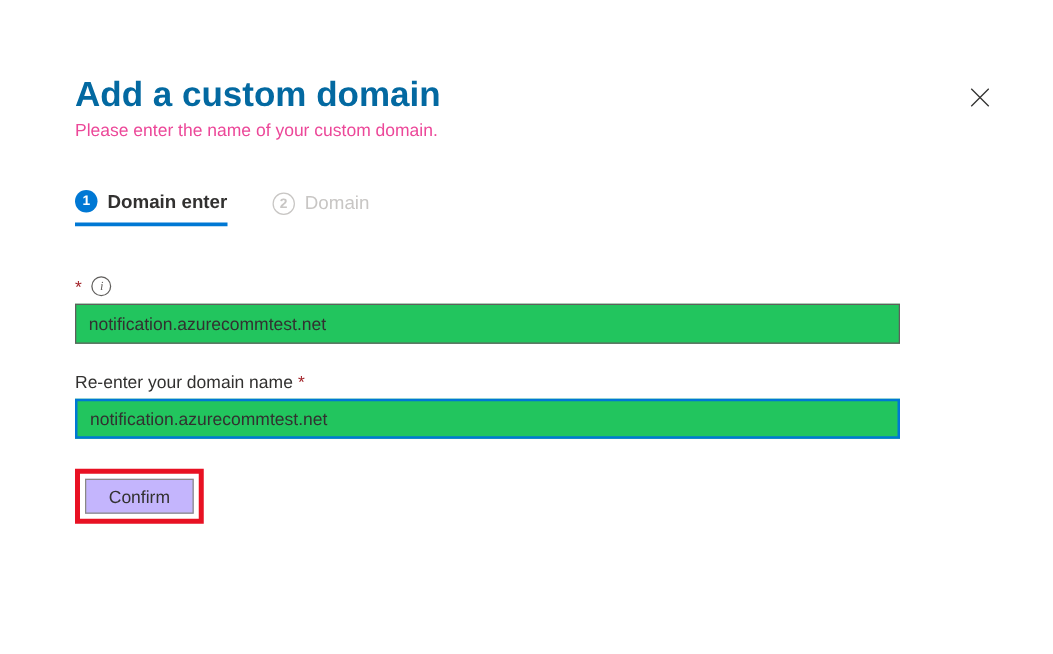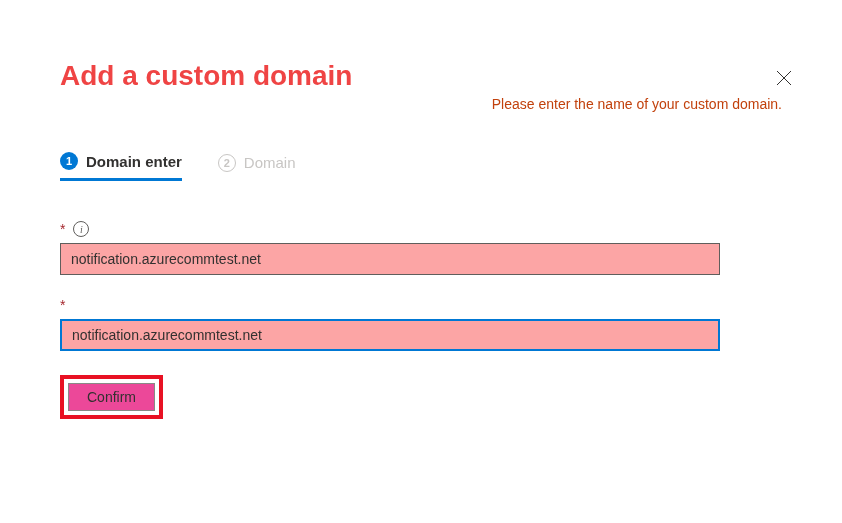--- a/index.html
+++ b/index.html
@@ -15,28 +15,27 @@
     .close-icon {
       position: absolute;
       top: 70px;
       right: 50px;
       cursor: pointer;
       color: #323130;
     }
     h1 {
       font-size: 28px;
       font-weight: 600;
-      color: #ef4444;
+      color: #0369a1;
       margin-bottom: 4px;
     }
     .subtitle {
       font-size: 14px;
-      color: #c2410c;
+      color: #ec4899;
       margin-bottom: 40px;
-      text-align: right;
     }
     .steps {
       display: flex;
       gap: 36px;
       margin-bottom: 40px;
     }
     .step {
       display: flex;
       align-items: center;
       gap: 8px;
@@ -94,35 +93,35 @@
       color: #605e5c;
       margin-left: 4px;
     }
     .text-input {
       width: 660px;
       height: 32px;
       padding: 5px 10px;
       font-size: 14px;
       font-family: inherit;
       border: 1px solid #605e5c;
-      background: #fca5a5;
+      background: #22c55e;
       color: #323130;
     }
     .text-input.focused {
       border: 2px solid #0078d4;
       outline: none;
     }
     .highlight-box {
       display: inline-block;
       border: 4px solid #e81123;
       padding: 4px;
       margin-top: 2px;
     }
     .confirm-btn {
-      background: #ec4899;
+      background: #c4b5fd;
       border: 1px solid #8a8886;
       padding: 5px 18px;
       font-size: 14px;
       font-family: inherit;
       cursor: pointer;
       color: #323130;
     }
   </style>
 </head>
 <body>
@@ -152,20 +151,21 @@
 <div class="field-group">
   <div class="field-label">
     <span class="required">*</span>
     <span class="info-icon">i</span>
   </div>
   <input type="text" class="text-input" value="notification.azurecommtest.net" style="">
 </div>
 
 <div class="field-group">
   <div class="field-label">
+    <span>Re-enter your domain name</span>
     <span class="required">*</span>
   </div>
   <input type="text" class="text-input focused" value="notification.azurecommtest.net" style="">
 </div>
 
 <div class="highlight-box">
   <button class="confirm-btn">Confirm</button>
 </div>
 
 

